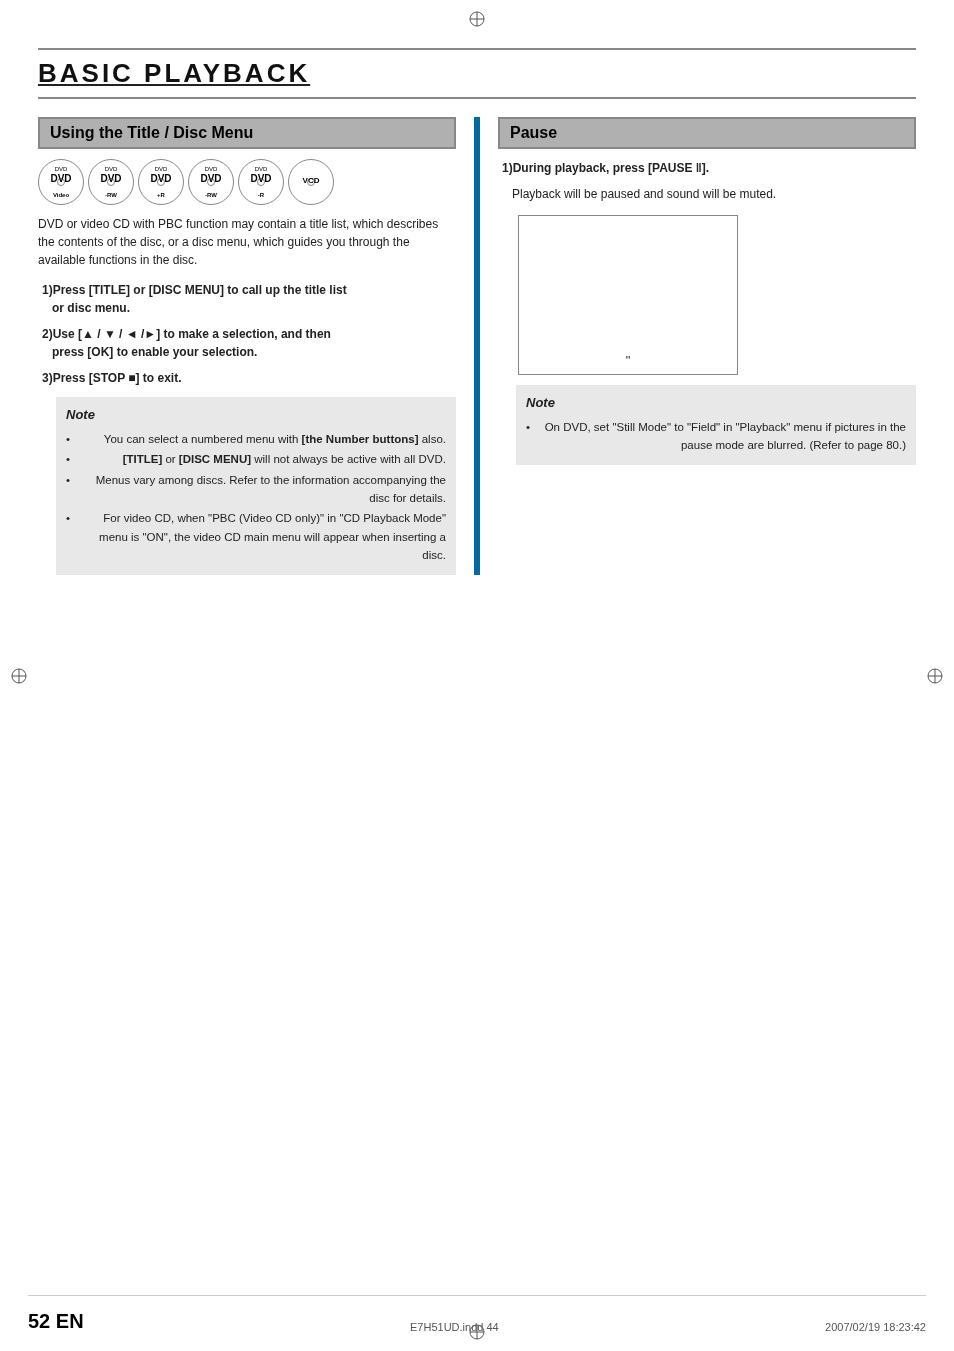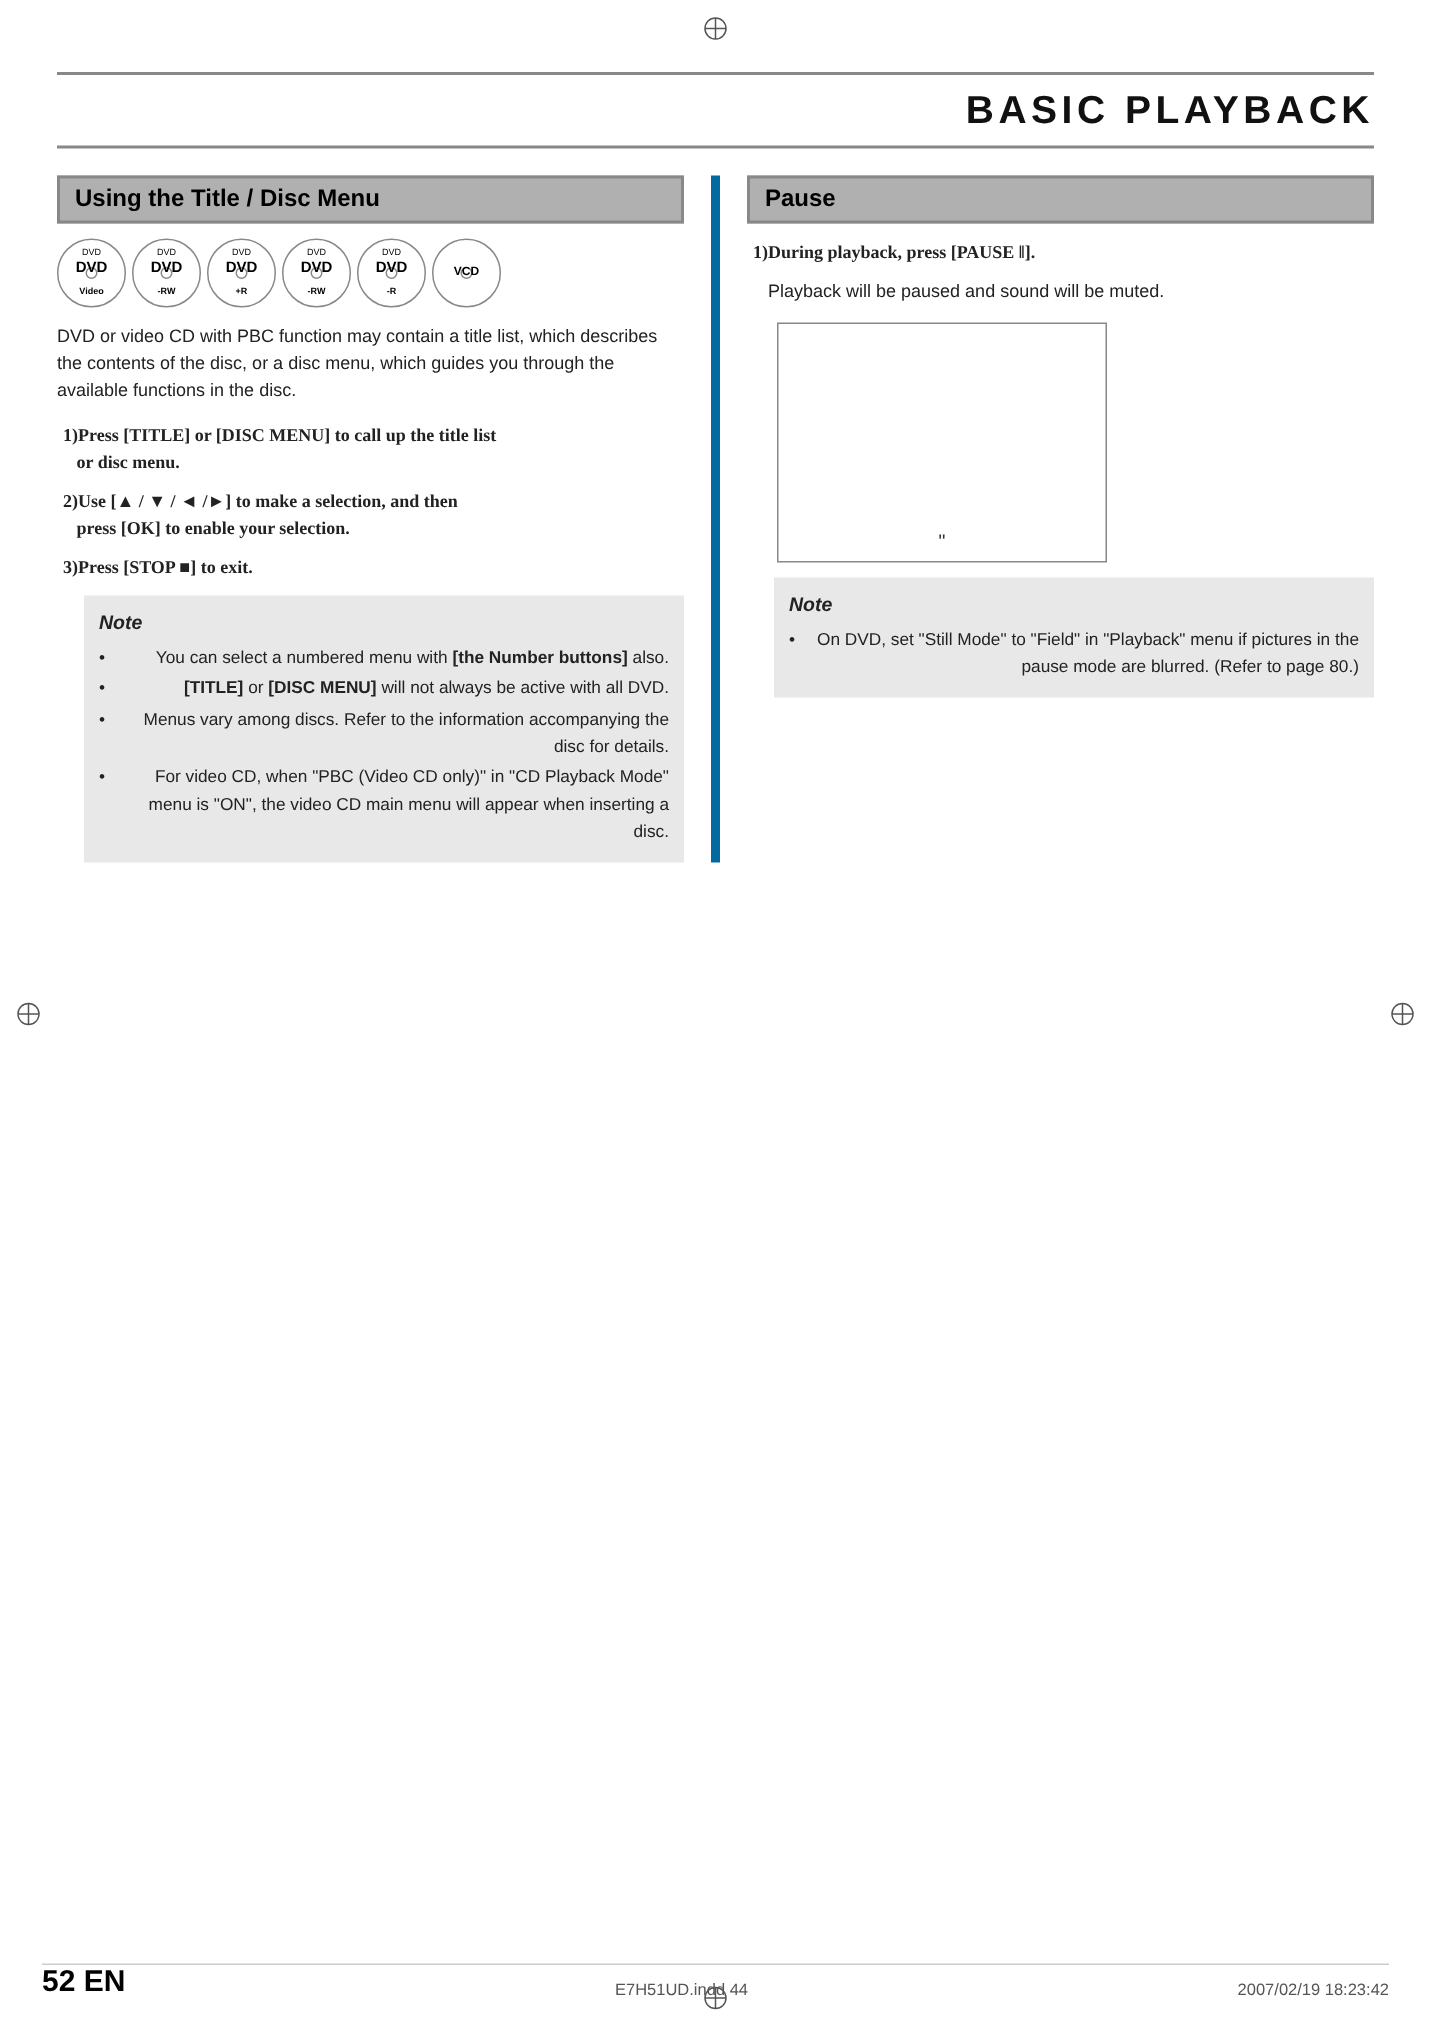--- a/index.html
+++ b/index.html
@@ -29,25 +29,26 @@
     }
     .reg-mark svg { width: 18px; height: 18px; }
 
     .reg-top-center { top: 10px; left: 50%; transform: translateX(-50%); }
     .reg-bottom-center { bottom: 10px; left: 50%; transform: translateX(-50%); }
     .reg-left-mid { left: 10px; top: 50%; transform: translateY(-50%); }
     .reg-right-mid { right: 10px; top: 50%; transform: translateY(-50%); }
 
     
     .page-title-bar {
-      text-align: right;
+      text-align: left;
       border-top: 2px solid #888;
       border-bottom: 2px solid #888;
       padding: 8px 0;
       margin: 30px 10px 18px 10px;
+      text-decoration: underline;
     }
     .page-title-bar h1 {
       font-size: 26px;
       font-weight: 900;
       letter-spacing: 3px;
       color: #111;
     }
 
     
     .two-col {
@@ -150,21 +151,20 @@
 
     
     .step {
       font-size: 12px;
       line-height: 1.5;
       margin-bottom: 8px;
       padding-left: 4px;
     }
     .step strong {
       font-weight: bold;
-      font-family: Liberation Serif, serif;
     }
 
     
     .note-box {
       background: #e8e8e8;
       border: none;
       padding: 8px 10px;
       margin-top: 10px;
       font-size: 11.5px;
       line-height: 1.6;
@@ -214,21 +214,21 @@
       position: absolute;
       bottom: 18px;
       left: 28px;
       right: 28px;
       display: flex;
       justify-content: space-between;
       align-items: flex-end;
       font-size: 11px;
       color: #555;
       border-top: 1px solid #ccc;
-      padding-top: 0;
+      padding-top: 14px;
     }
     .page-number {
       font-size: 20px;
       font-weight: 900;
       color: #000;
     }
   </style>
 </head>
 <body>
 

